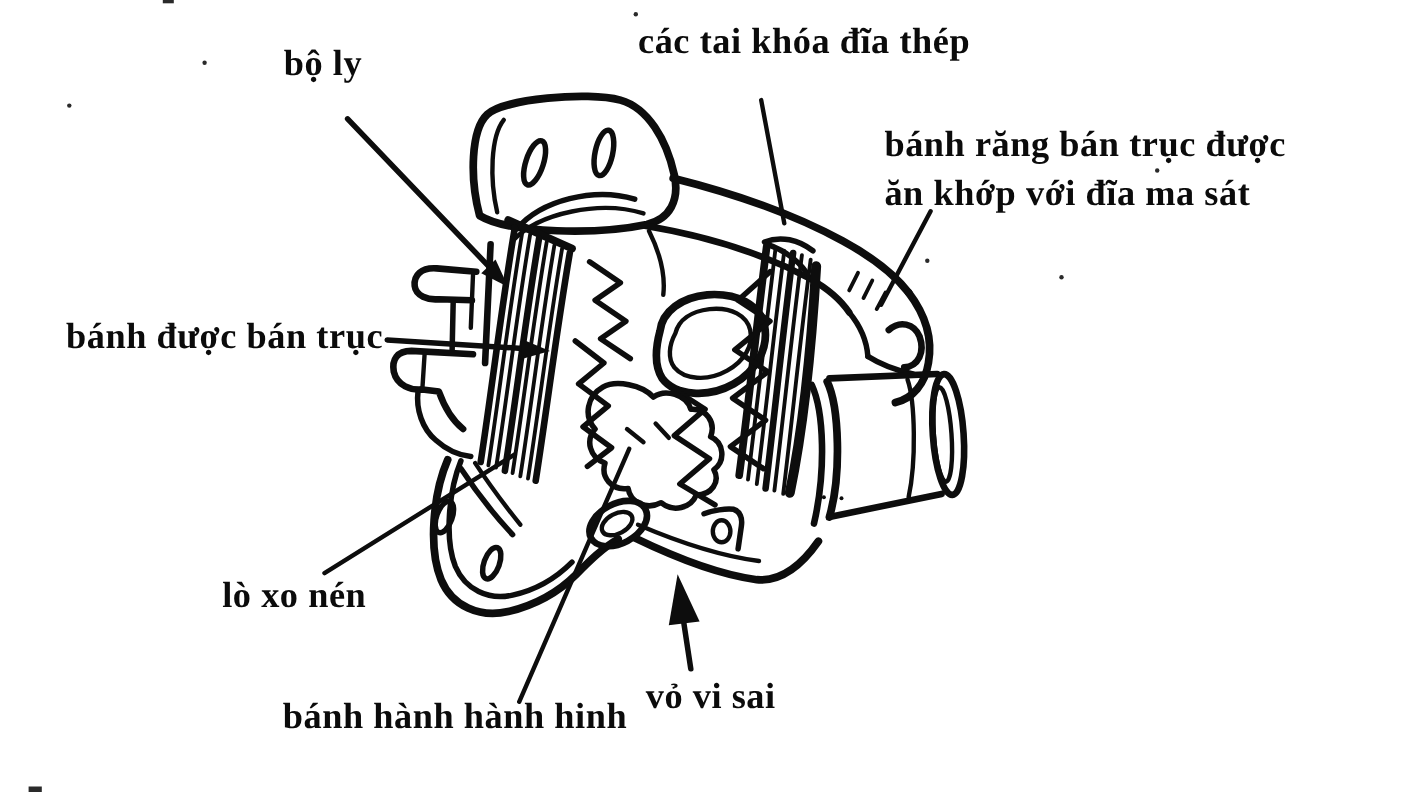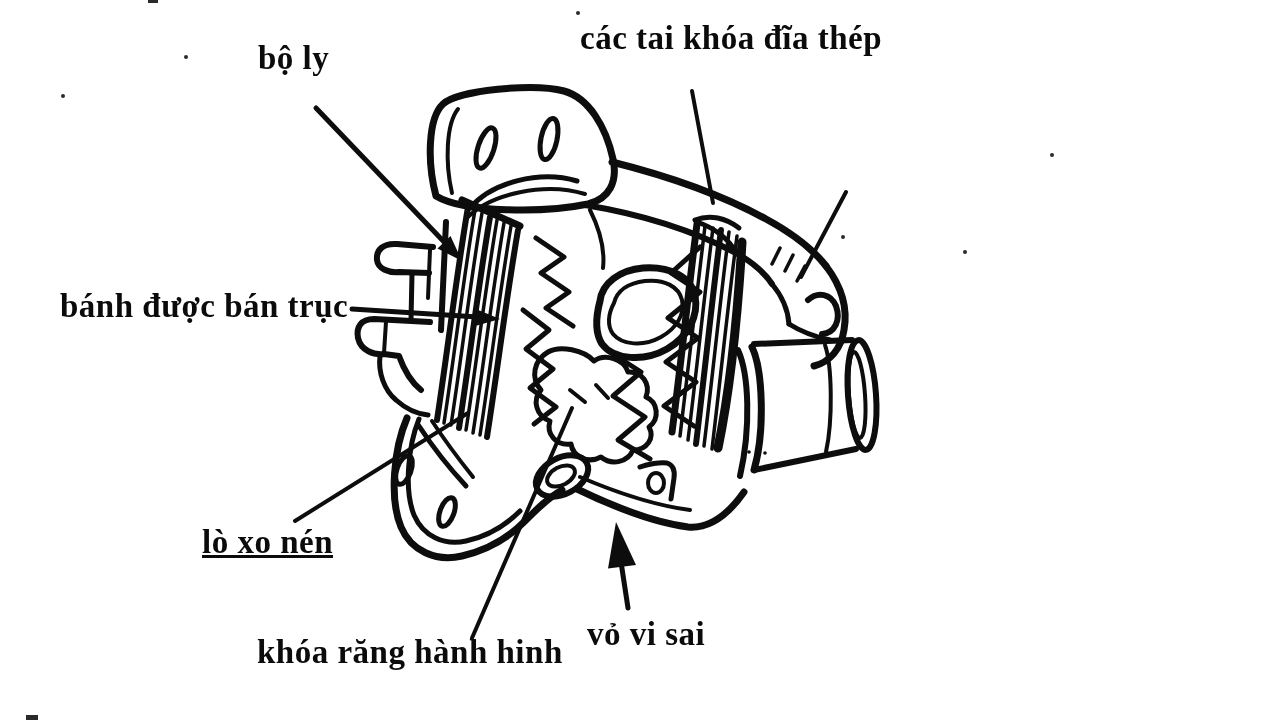--- a/index.html
+++ b/index.html
@@ -152,30 +152,34 @@
   </svg>
 
   <div class="callout" style="left:258px;top:36px;">
     <span class="line">bộ ly</span>
   </div>
 
   <div class="callout" style="left:580px;top:16px;">
     <span class="line">các tai khóa đĩa thép</span>
   </div>
 
+  <div class="callout" style="left:804px;top:110px;">
+    <span class="line">bánh răng bán trục được</span>
+    <span class="line">ăn khớp với đĩa ma sát</span>
+  </div>
 
   <div class="callout" style="left:60px;top:284px;">
     <span class="line">bánh được bán trục</span>
   </div>
 
-  <div class="callout" style="left:202px;top:520px;text-decoration:underline;">
+  <div class="callout" style="left:202px;top:520px;">
     <span class="line">lò xo nén</span>
   </div>
 
   <div class="callout" style="left:257px;top:630px;">
-    <span class="line">khóa răng hành hinh</span>
+    <span class="line">bánh hành hành hinh</span>
   </div>
 
   <div class="callout" style="left:587px;top:612px;">
     <span class="line">vỏ vi sai</span>
   </div>
 
 </div>
 
 </body></html>

